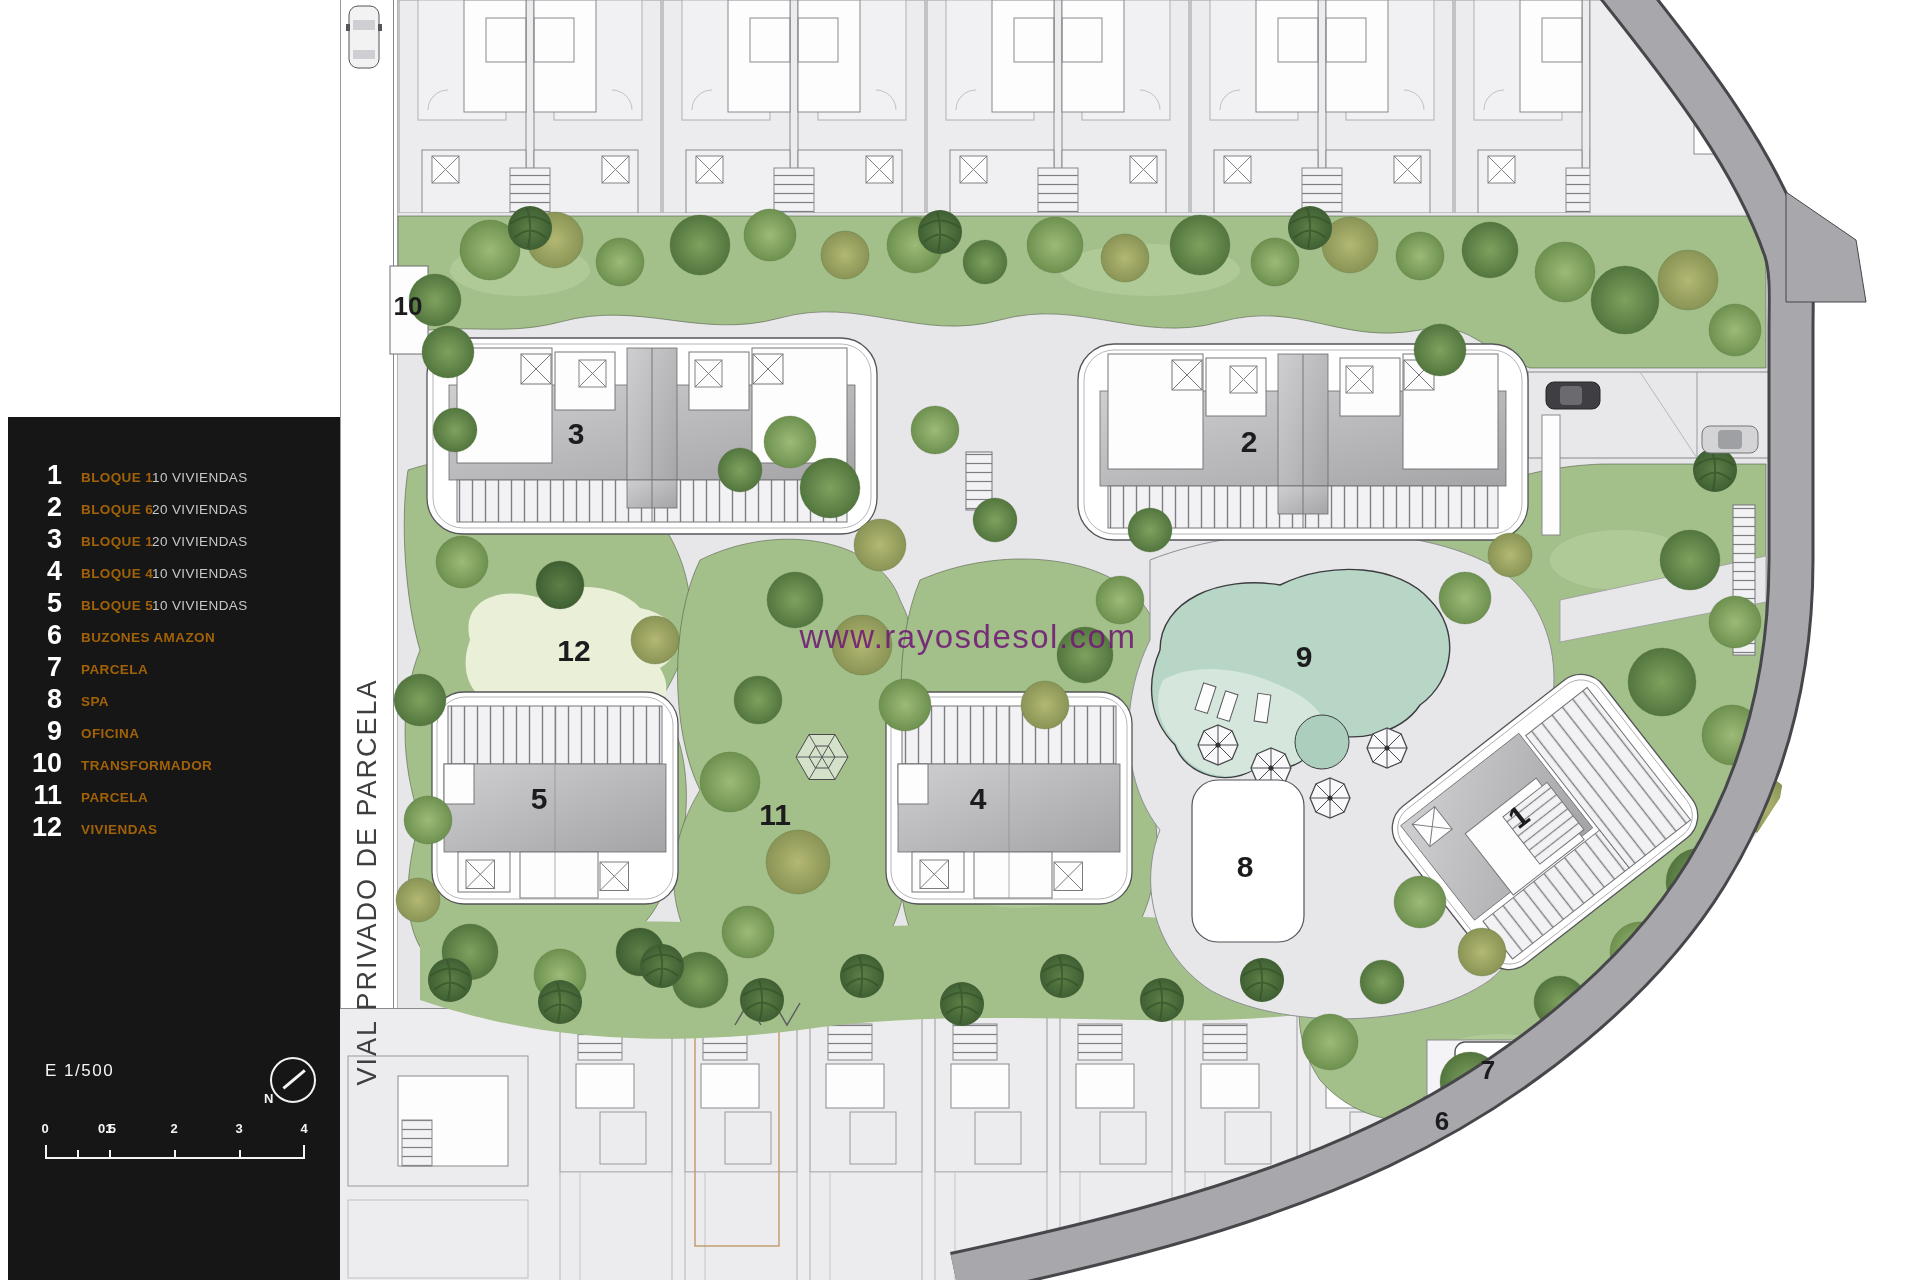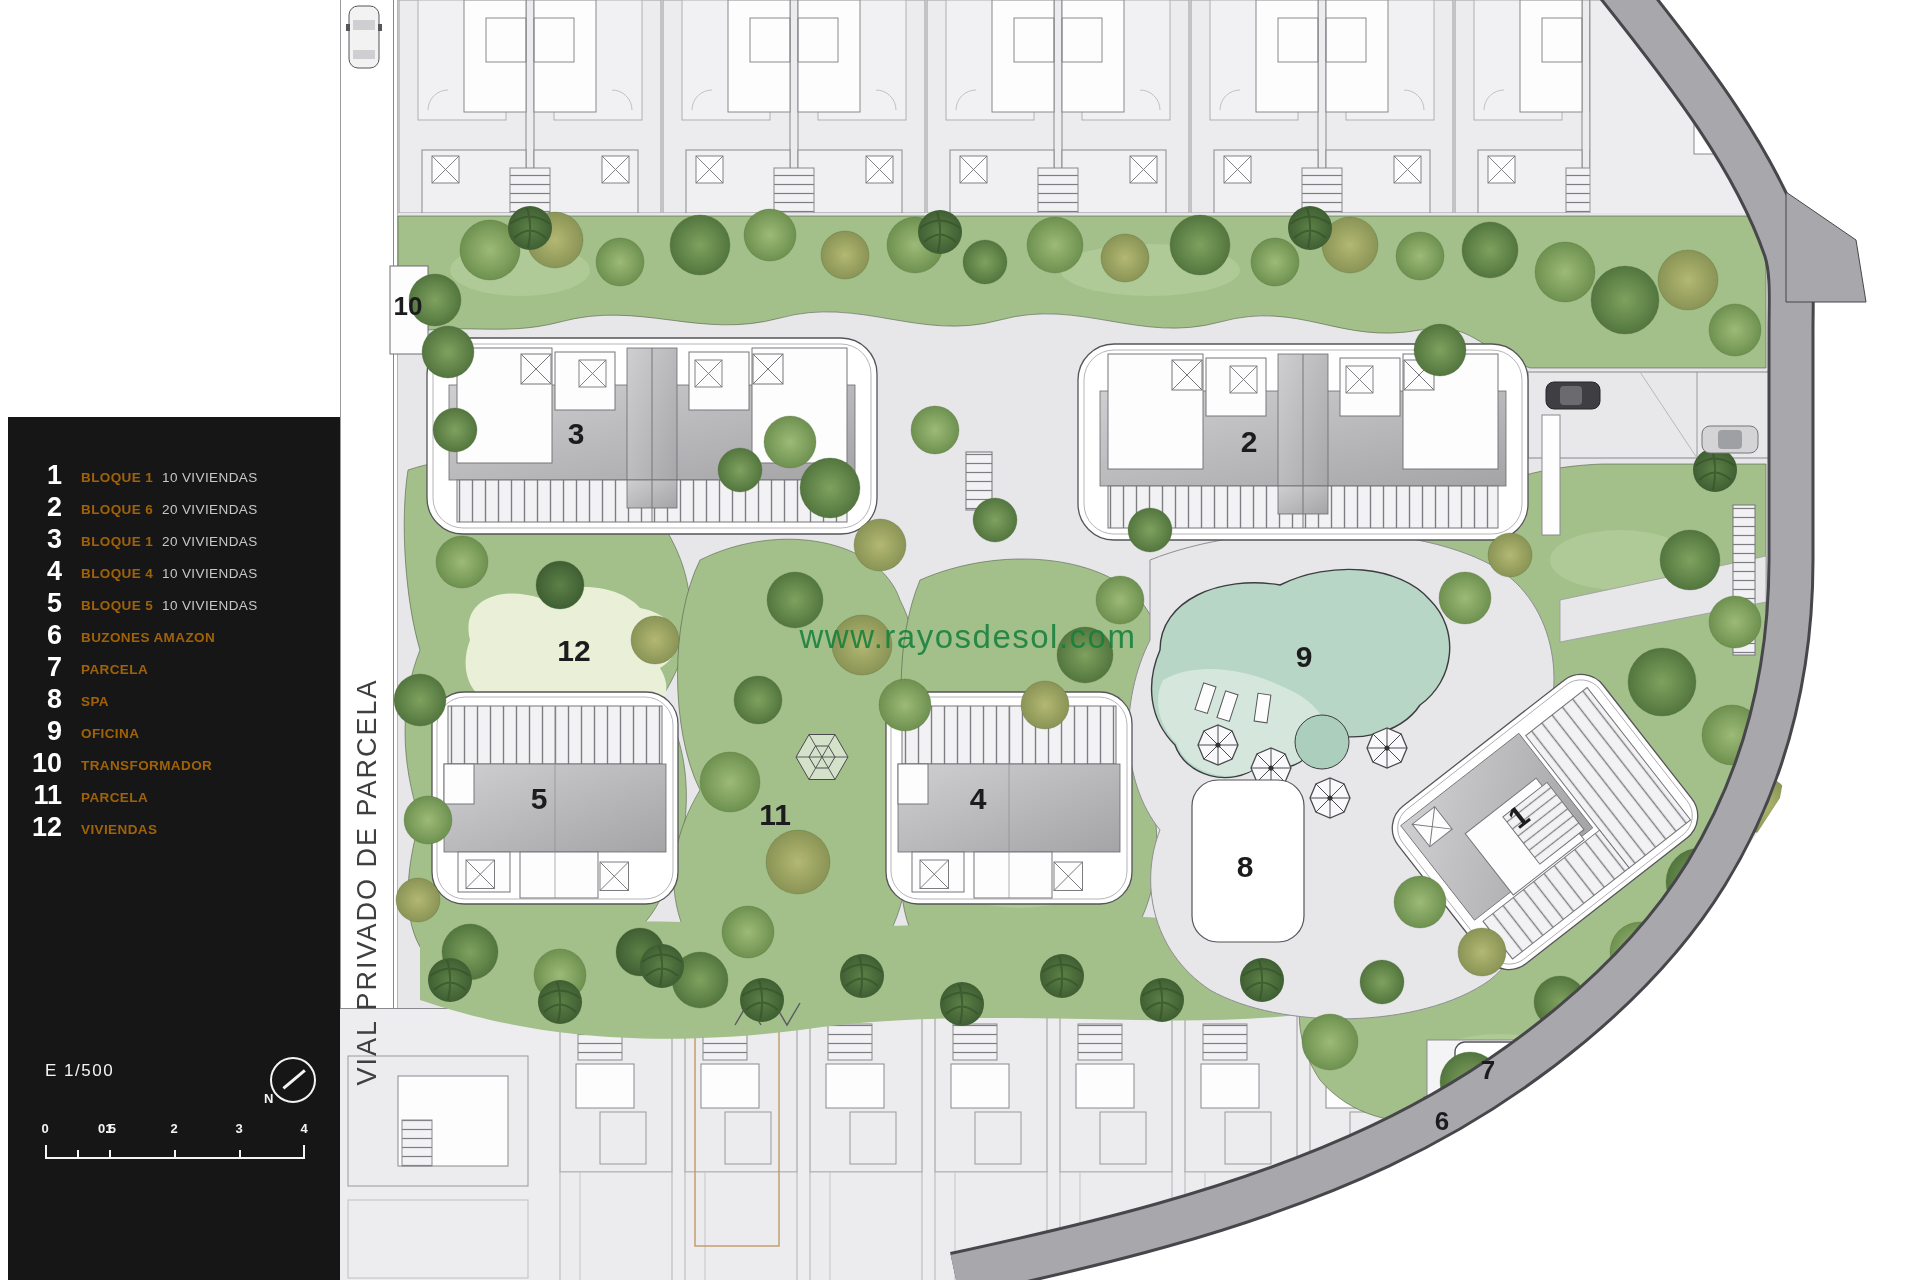--- a/index.html
+++ b/index.html
@@ -7,38 +7,38 @@
          font-family:"Liberation Sans",sans-serif;}
   svg{position:absolute;left:0;top:0;}
   
   .legend{position:absolute;left:8px;top:417px;width:332px;height:863px;background:#161617;
           color:#fff;}
   .lg-row{position:absolute;left:0;right:0;height:32px;}
   .lg-num{position:absolute;left:14px;width:40px;text-align:right;top:50%;transform:translateY(-54%);
           font-size:27px;font-weight:700;line-height:1;}
   .lg-label{position:absolute;left:73px;top:50%;transform:translateY(-50%);
             font-size:13.5px;font-weight:700;letter-spacing:.4px;color:#a16207;}
-  .lg-detail{position:absolute;left:154px;top:50%;transform:translateY(-50%);
+  .lg-detail{position:absolute;left:144px;top:50%;transform:translateY(-50%);
              font-size:13.5px;color:#c7c7c7;letter-spacing:.4px;}
   .scale-text{position:absolute;left:37px;top:644px;font-size:17px;letter-spacing:1.5px;color:#f4f4f4;}
   .north{position:absolute;left:262px;top:640px;width:46px;height:46px;}
   .north .circ{position:absolute;inset:0;border:2px solid #f4f4f4;border-radius:50%;}
   .north .needle{position:absolute;left:10px;top:21px;width:28px;height:2.6px;background:#f4f4f4;
                  transform:rotate(-40deg);}
   .north .n{position:absolute;left:-6px;top:34px;font-size:13px;font-weight:700;color:#f4f4f4;}
   .sbar{position:absolute;left:37px;top:704px;width:260px;height:38px;}
   .sbar .line{position:absolute;left:0;right:0;bottom:0;height:2px;background:#f4f4f4;}
   .sbar .tick{position:absolute;bottom:0;width:2px;background:#f4f4f4;}
   .sbar .tnum{position:absolute;top:0;transform:translateX(-50%);font-size:13px;font-weight:700;color:#f4f4f4;}
   
   .plan-label{position:absolute;transform:translate(-50%,-50%);font-weight:700;color:#1c1c1e;
               font-size:30px;line-height:1;}
   .plan-label.small{font-size:26px;}
   .watermark{position:absolute;left:968px;top:637px;transform:translate(-50%,-50%);
-             font-size:33px;letter-spacing:1.5px;color:#15803d;opacity:.88;white-space:nowrap;}
+             font-size:33px;letter-spacing:1.5px;color:#701a75;opacity:.88;white-space:nowrap;}
   .road-label{position:absolute;left:367px;top:882px;transform:translate(-50%,-50%) rotate(-90deg);
               font-size:27px;letter-spacing:2px;color:#3f3f3f;white-space:nowrap;}
 </style>
 </head>
 <body>
 
 <div id="stage">
 
 <svg width="1920" height="1280" viewBox="0 0 1920 1280">
   <defs>

